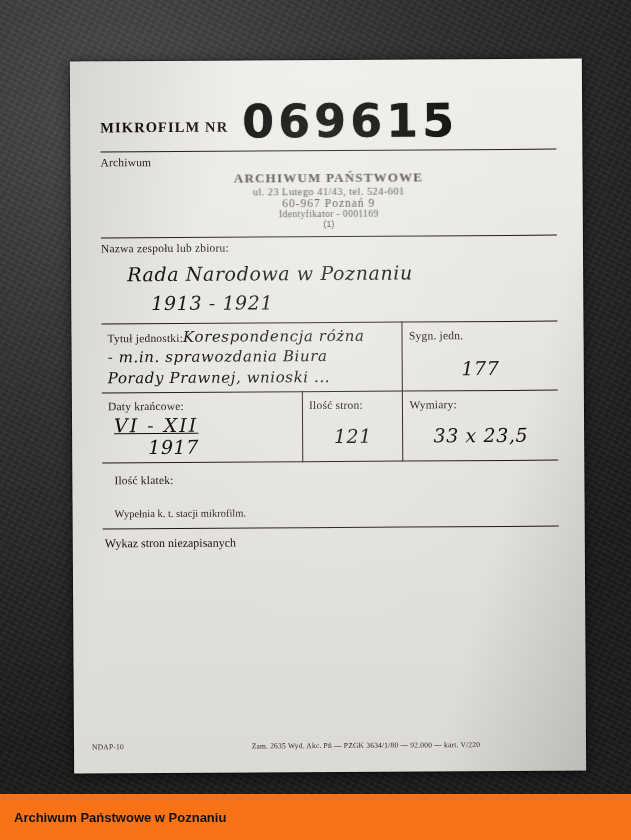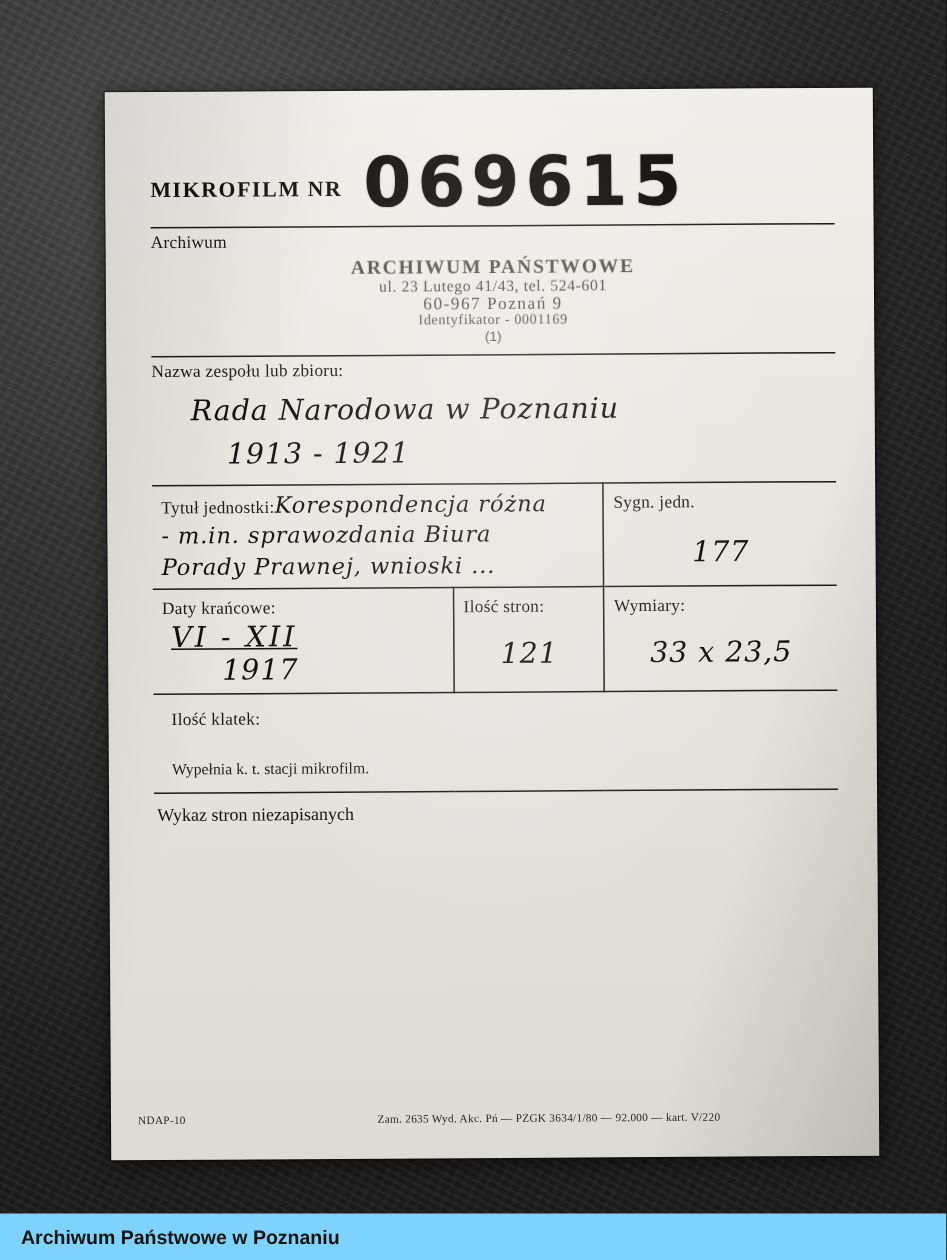--- a/index.html
+++ b/index.html
@@ -217,22 +217,22 @@
     letter-spacing: .2px;
   }
   .imprint .right { flex: 1; text-align: center; }
 
   
   .caption {
     position: absolute;
     left: 0;
     right: 0;
     bottom: 0;
-    height: 31px;
-    background: #7dd3fc;
+    height: 46px;
+    background: #f97316;
     color: #111;
     display: flex;
     align-items: center;
     padding-left: 14px;
     font-size: 13px;
     font-weight: bold;
     font-family: "Liberation Sans", sans-serif;
   }
 </style>
 </head>

